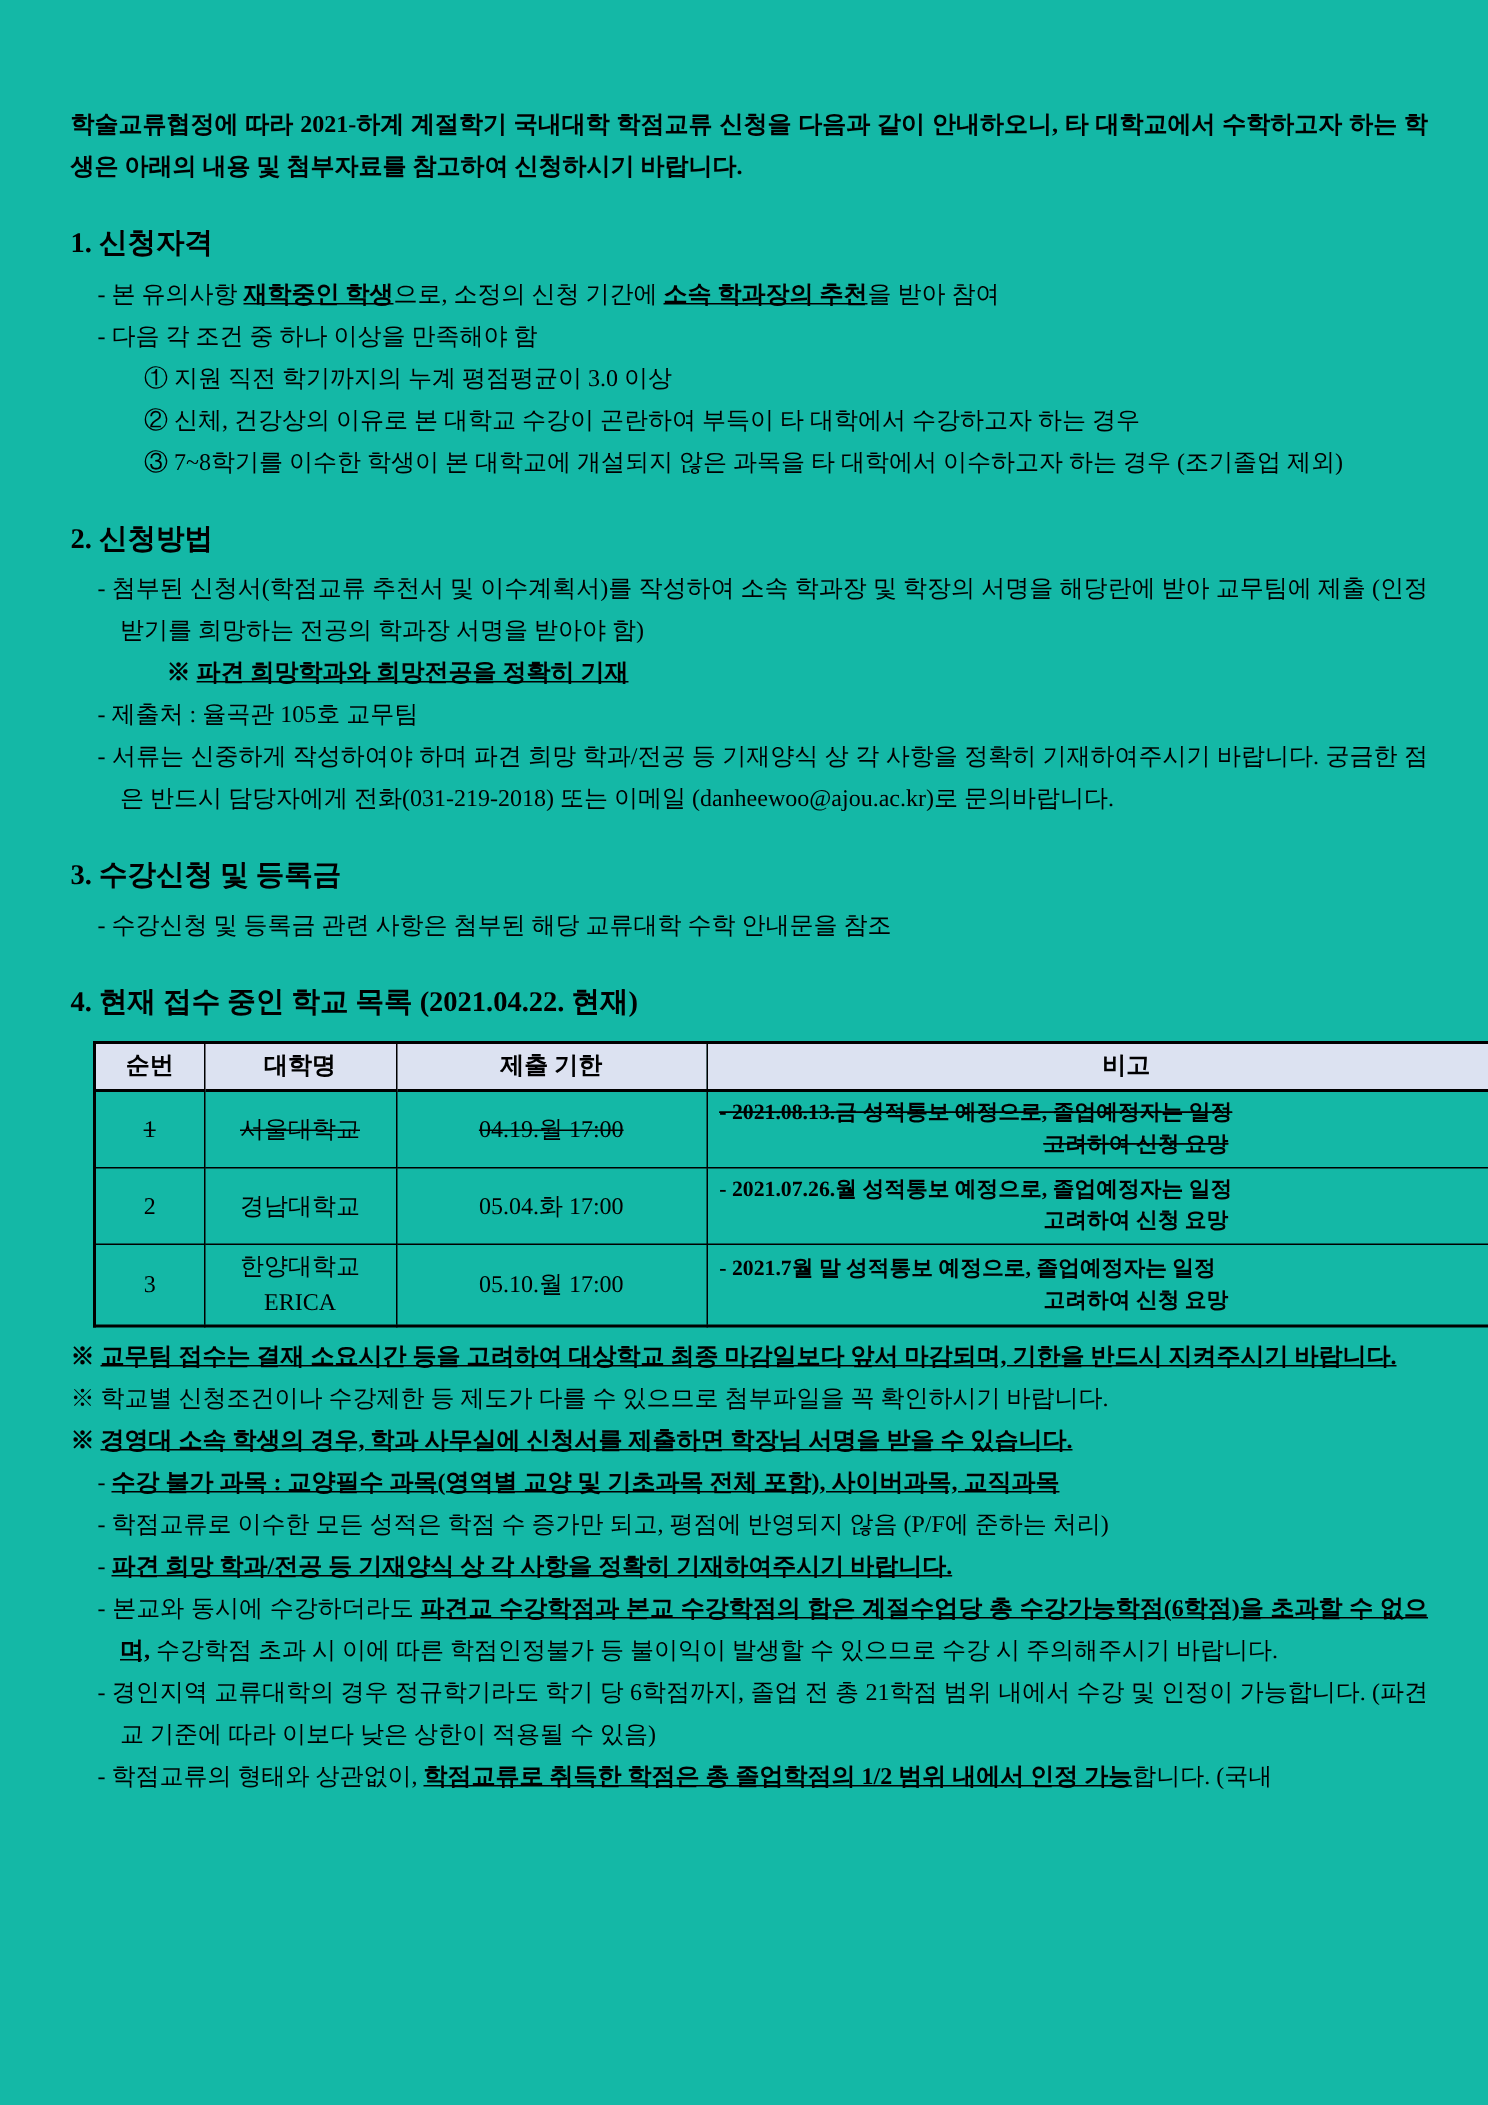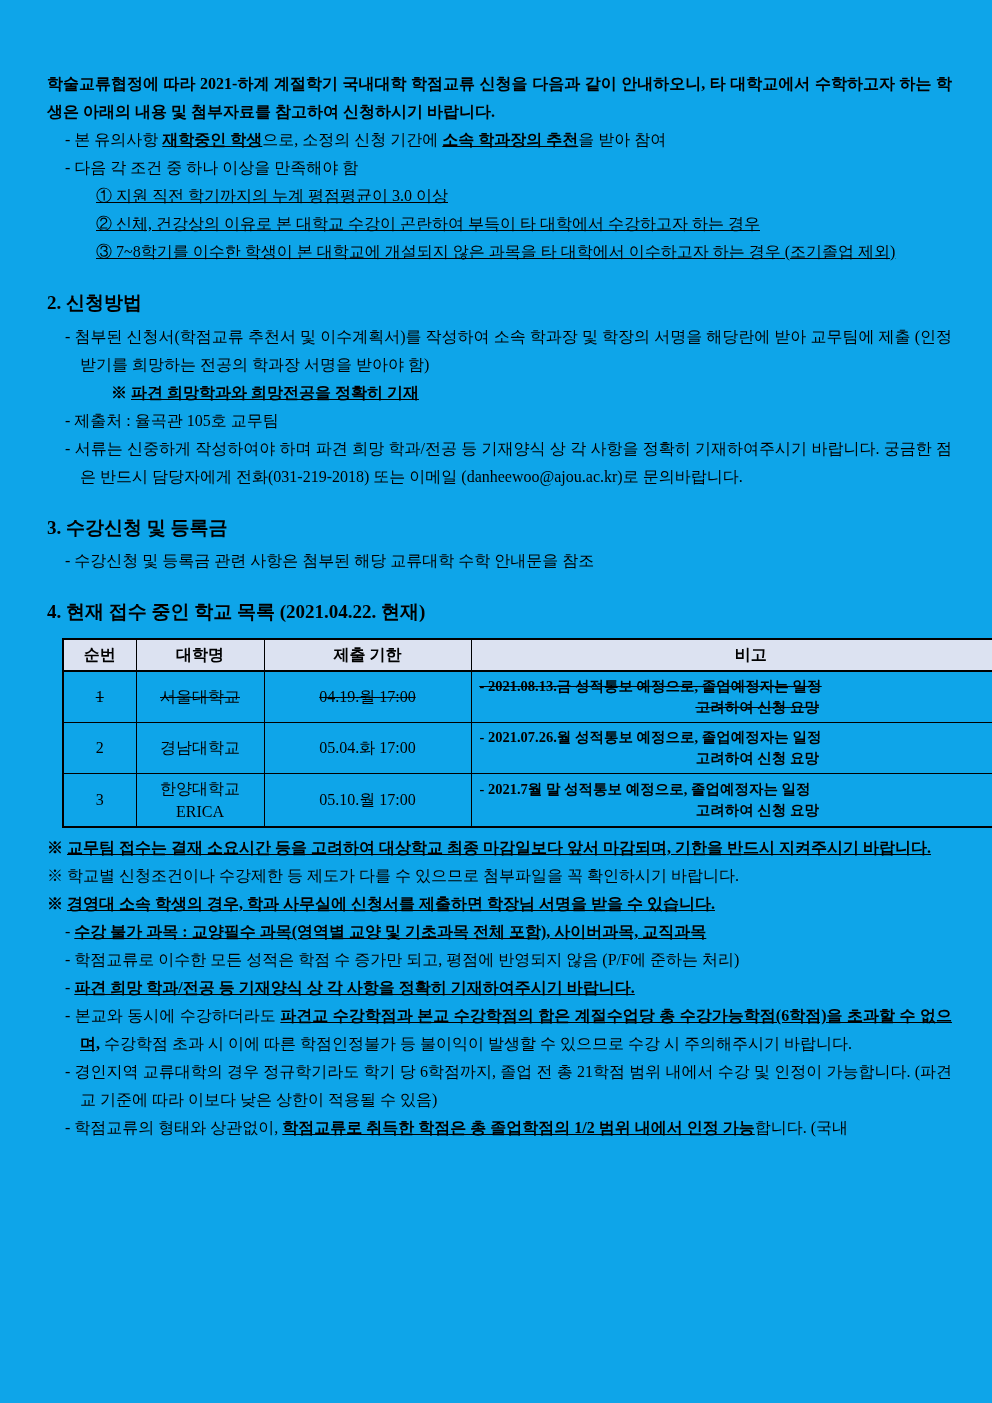--- a/index.html
+++ b/index.html
@@ -1,28 +1,28 @@
 <!DOCTYPE html>
 <html><head>
 <meta charset="utf-8">
 <style>
   html,body { margin:0; padding:0; background:#ffffff; }
   .page {
     box-sizing:border-box;
     width:992px; height:1403px;
-    background:#0ea5e9;
+    background:#14b8a6;
     padding:70px 40px 0 47px;
     font-family:"Liberation Serif","DejaVu Serif",serif;
     font-size:16px; line-height:1.75; color:#000;
     overflow:hidden;
   }
   .intro { margin:0; font-weight:bold; text-align:justify; }
   h2 { font-size:19px; font-weight:bold; margin:24px 0 6px 0; line-height:1.4; }
   .li { padding-left:33px; text-indent:-15px; text-align:justify; }
-  .li.sub { padding-left:49px; text-indent:0;text-decoration:underline; }
+  .li.sub { padding-left:49px; text-indent:0; }
   .li.star { padding-left:64px; text-indent:0; }
   .note { padding-left:23px; text-indent:-23px; text-align:justify; }
   .b { font-weight:bold; }
   .bu { font-weight:bold; text-decoration:underline; }
   table.sched {
     border-collapse:collapse; table-layout:fixed;
     width:970px; margin:12px 0 6px 15px;
     border:2px solid #000;
   }
   table.sched col.c1 { width:73px; }
@@ -43,20 +43,21 @@
   tr.strike td { text-decoration:line-through; }
   tr.strike td * { text-decoration:line-through; }
 </style>
 </head>
 <body>
 
 <div class="page">
 
   <p class="intro">학술교류협정에 따라 2021-하계 계절학기 국내대학 학점교류 신청을 다음과 같이 안내하오니, 타 대학교에서 수학하고자 하는 학생은 아래의 내용 및 첨부자료를 참고하여 신청하시기 바랍니다.</p>
 
+  <h2>1. 신청자격</h2>
   <div class="li"><span>- 본 유의사항 </span><span class="bu">재학중인 학생</span><span>으로, 소정의 신청 기간에 </span><span class="bu">소속 학과장의 추천</span><span>을 받아 참여</span></div>
   <div class="li">- 다음 각 조건 중 하나 이상을 만족해야 함</div>
   <div class="li sub">① 지원 직전 학기까지의 누계 평점평균이 3.0 이상</div>
   <div class="li sub">② 신체, 건강상의 이유로 본 대학교 수강이 곤란하여 부득이 타 대학에서 수강하고자 하는 경우</div>
   <div class="li sub">③ 7~8학기를 이수한 학생이 본 대학교에 개설되지 않은 과목을 타 대학에서 이수하고자 하는 경우 (조기졸업 제외)</div>
 
   <h2>2. 신청방법</h2>
   <div class="li">- 첨부된 신청서(학점교류 추천서 및 이수계획서)를 작성하여 소속 학과장 및 학장의 서명을 해당란에 받아 교무팀에 제출 (인정받기를 희망하는 전공의 학과장 서명을 받아야 함)</div>
   <div class="li star"><span class="b">※ </span><span class="bu">파견 희망학과와 희망전공을 정확히 기재</span></div>
   <div class="li">- 제출처 : 율곡관 105호 교무팀</div>

